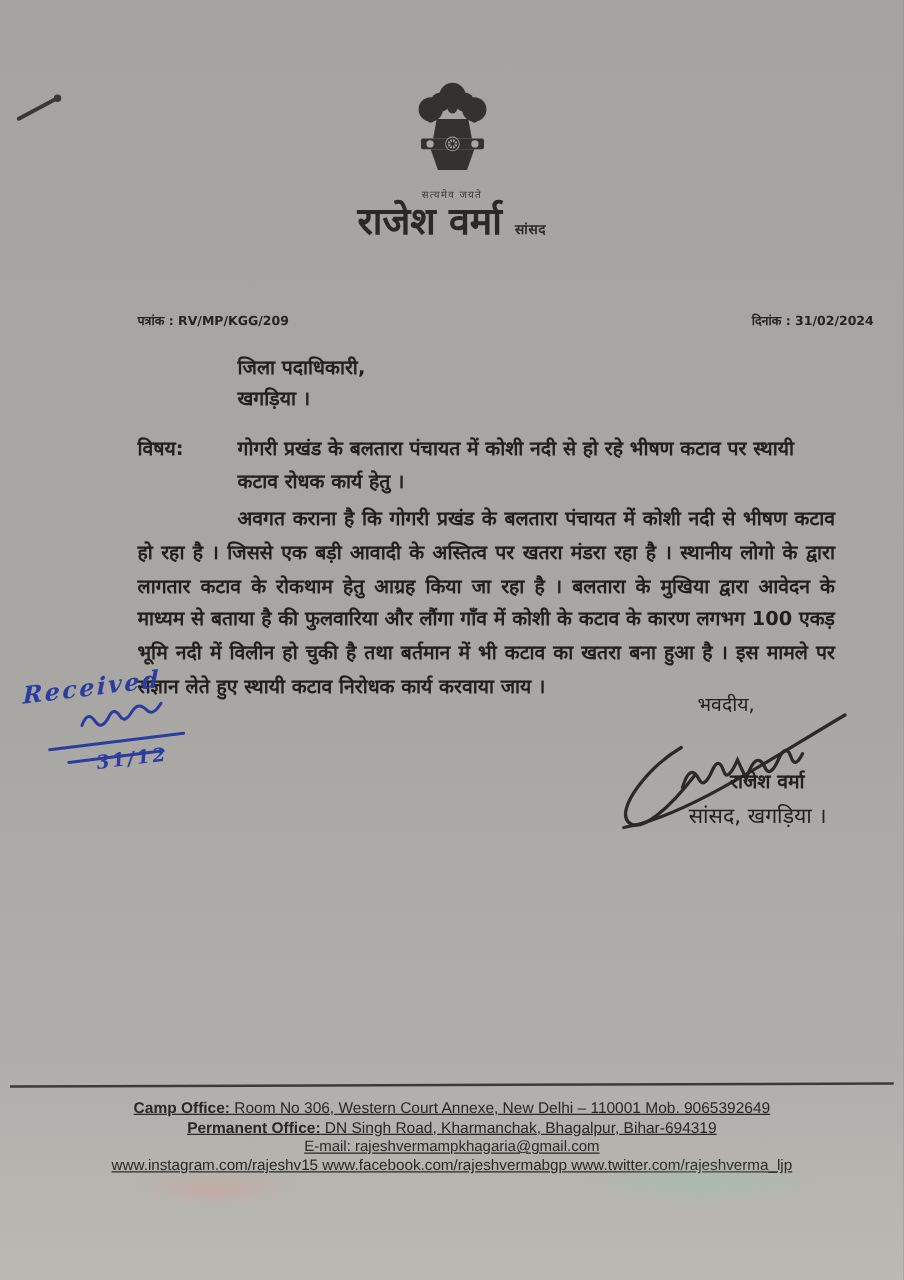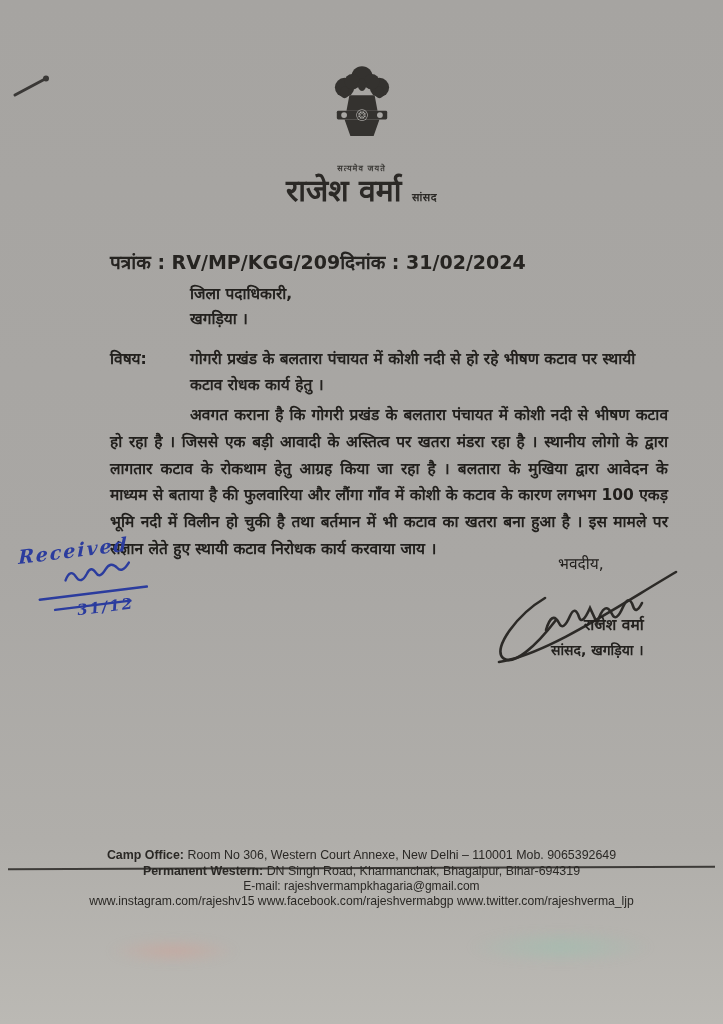--- a/index.html
+++ b/index.html
@@ -11,58 +11,58 @@
     background:linear-gradient(180deg,#a6a4a1 0%, #a9a7a4 55%, #b0aeaa 82%, #bbb9b4 100%);
     font-family:"DejaVu Sans", sans-serif;
     color:#23211e;
     overflow:hidden;
   }
   .abs { position:absolute; }
 
   
   .letterhead { top:62px; left:0; right:0; text-align:center; }
   .emblem-wrap { display:inline-block; line-height:0; }
-  .motto { font-size:8px; font-weight:bold; letter-spacing:1px; color:#3a3835; margin-top:14px; }
+  .motto { font-size:8px; font-weight:normal; letter-spacing:1px; color:#3a3835; margin-top:1px; }
   .name-en {
     font-family:"DejaVu Serif", serif; font-style:italic; font-weight:bold;
     font-size:30px; letter-spacing:2px; color:#2b2926; margin-top:3px; line-height:1.05;
   }
   .name-en .suffix { font-size:11px; font-style:normal; letter-spacing:1px; vertical-align:baseline; }
   .name-hi { font-size:30px; font-weight:bold; color:#2b2926; line-height:1.05; margin-top:2px; }
   .name-hi .desig { font-size:11px; font-weight:bold; letter-spacing:0.5px;text-align:right; }
 
   
-  .meta-row { top:249px; left:110px; right:24px; display:flex; 
-              font-size:19px; font-weight:bold; color:#262421; }
+  .meta-row { top:249px; left:110px; right:24px; display:flex; justify-content:space-between;
+              font-size:10px; font-weight:bold; color:#262421; }
 
   .addressee { top:282px; left:190px; font-size:15.5px; font-weight:bold; line-height:25px; }
 
   .subject { top:346px; left:110px; width:562px; display:flex; font-size:15.5px; font-weight:bold; line-height:26px; }
   .subject .lbl { flex:0 0 80px; }
   .subject .txt { flex:1; }
 
   .body-par { top:402px; left:110px; width:558px; font-size:15.5px; font-weight:bold;
               line-height:26.8px; text-align:justify; text-indent:80px; color:#211f1c; }
 
   
   .received { top:536px; left:22px; width:160px; height:92px; transform:rotate(-7deg); color:#2b3c9e; }
   .received .word { font-family:"DejaVu Serif", serif; font-style:italic; font-weight:bold;
                     font-size:19px; letter-spacing:2px; transform:skewX(-8deg); display:inline-block; }
   .received .rdate { font-family:"DejaVu Serif", serif; font-style:italic; font-weight:bold;
                      font-size:15px; letter-spacing:2px; position:absolute; left:52px; top:62px; }
 
   
   .valediction { top:552px; left:558px; font-size:15.5px; font-weight:normal; }
   .sig-name { top:613px; left:584px; font-size:15.5px; font-weight:bold; }
-  .sig-desig { top:640px; left:551px; font-size:14px; font-weight:bold; }
+  .sig-desig { top:640px; left:551px; font-size:17px; font-weight:normal; }
 
   
   .footer-rule { top:867px; left:8px; width:707px; height:2px; background:#3d3b38; transform:rotate(-0.2deg); }
-  .footer { top:848px; left:55px; width:613px; text-align:center;
-            font-family:"Liberation Sans", sans-serif; color:#2a2825; }
+  .footer { top:879px; left:55px; width:613px; text-align:center;
+            font-family:"Liberation Sans", sans-serif; color:#2a2825;text-decoration:underline; }
   .footer .l1, .footer .l2 { font-size:12.4px; line-height:15.5px; }
   .footer .l3 { font-size:12px; line-height:15px; }
   .footer .l4 { font-size:12.2px; line-height:15.5px; }
   .footer b { font-weight:bold; }
 
   
   .smudge { border-radius:50%; filter:blur(4px); }
   .smudge.pink { top:938px; left:108px; width:130px; height:26px;
     background:radial-gradient(ellipse at center, rgba(210,160,148,0.5), rgba(210,160,148,0) 70%); }
   .smudge.green { top:930px; left:468px; width:185px; height:34px;
@@ -149,21 +149,21 @@
 
   <div class="abs sig-name">राजेश वर्मा</div>
   <div class="abs sig-desig">सांसद, खगड़िया ।</div>
 
   <div class="abs footer-rule"></div>
   <div class="abs footer">
     <div class="l1">
       <b>Camp Office:</b><span> Room No 306, Western Court Annexe, New Delhi – 110001 Mob. 9065392649</span>
     </div>
     <div class="l2">
-      <b>Permanent Western:</b><span> DN Singh Road, Kharmanchak, Bhagalpur, Bihar-694319</span>
+      <b>Permanent Office:</b><span> DN Singh Road, Kharmanchak, Bhagalpur, Bihar-694319</span>
     </div>
     <div class="l3">E-mail: rajeshvermampkhagaria@gmail.com</div>
     <div class="l4">www.instagram.com/rajeshv15 www.facebook.com/rajeshvermabgp www.twitter.com/rajeshverma_ljp</div>
   </div>
 
   <div class="abs smudge pink"></div>
   <div class="abs smudge green"></div>
 
 </div>
 

